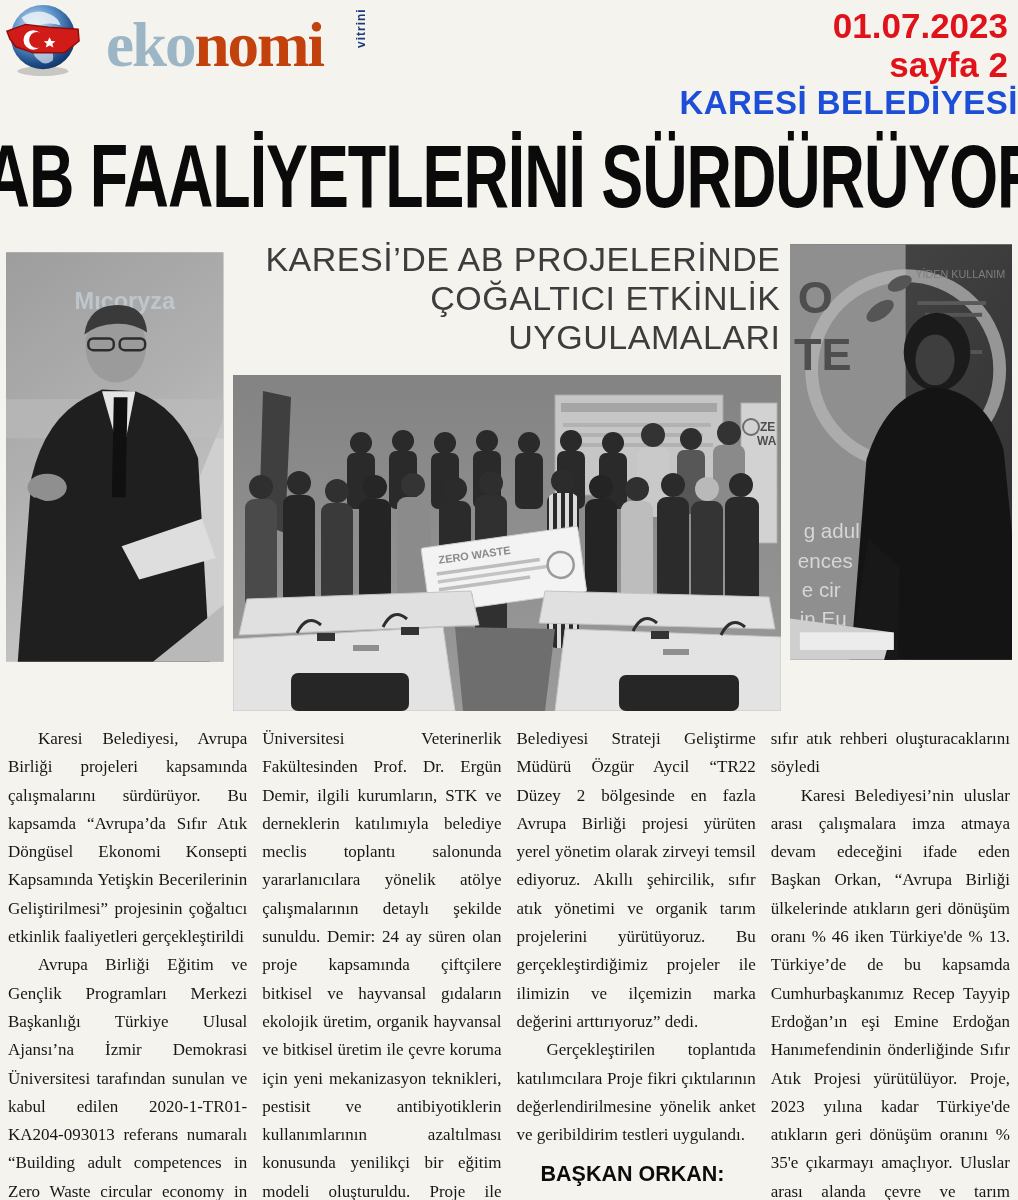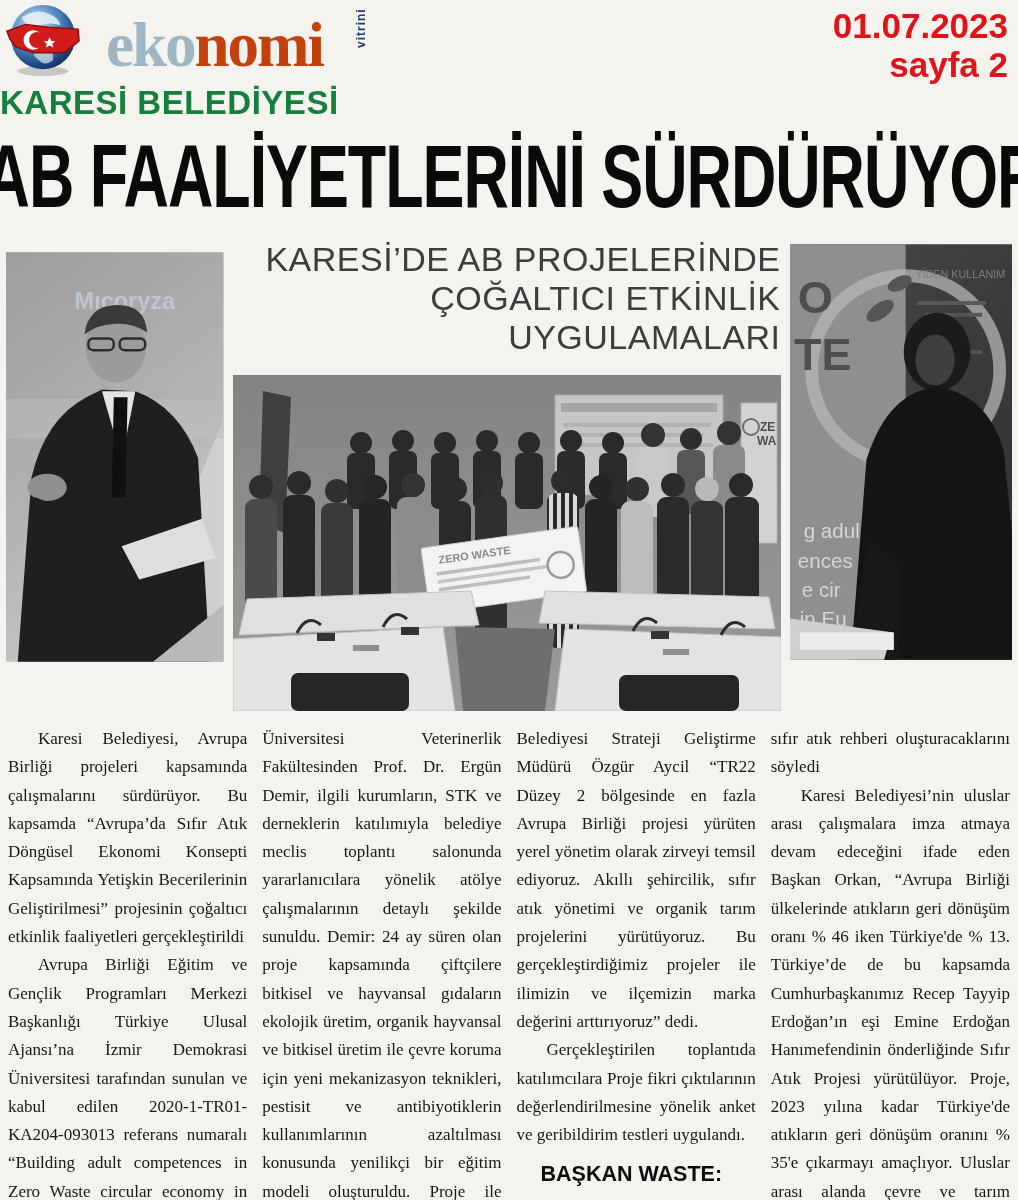--- a/index.html
+++ b/index.html
@@ -23,21 +23,21 @@
     display:inline-block;writing-mode:vertical-rl;transform:rotate(180deg);
     font-family:"Liberation Sans",sans-serif;font-size:12px;font-weight:bold;
     letter-spacing:1px;color:#1d3a78;height:48px;vertical-align:18px;margin-left:3px;
   }
   .dateblock{
     position:absolute;right:10px;top:6px;text-align:right;
     color:#e0121a;font-weight:bold;font-size:35px;line-height:1.12;
   }
   
   .kicker{
-    text-align:left;font-size:33px;font-weight:bold;color:#15803d;
+    text-align:right;font-size:33px;font-weight:bold;color:#1d4ed8;
     letter-spacing:0.5px;margin:4px 0 0;
   }
   .main-headline{height:98px;text-align:center;margin:4px 0 0;}
   .main-headline span{
     display:inline-block;font-weight:bold;font-size:61px;letter-spacing:-1px;
     transform:scale(1.03,1.45);transform-origin:center top;
     white-space:nowrap;color:#0a0a0a;
   }
   
   .photos{display:flex;gap:9px;padding:0 6px;margin-top:16px;align-items:flex-start;}
@@ -290,21 +290,21 @@
       <p class="indent">Avrupa Birliği Eğitim ve Gençlik Programları Merkezi Başkanlığı Türkiye Ulusal Ajansı’na İzmir Demokrasi Üniversitesi tarafından sunulan ve kabul edilen 2020-1-TR01-KA204-093013 referans numaralı “Building adult competences in Zero Waste circular economy in Europe- Avrupa’da Sıfır Atık Döngüsel Ekonomi Konsepti Kapsamında Yetişkin Becerilerinin Geliştirilmesi” projesinin çoğaltıcı etkinlik faaliyetleri gerçekleştirildi. Karesi Belediyesi Meclis Salonu’nda gerçekleştirilen toplantıya Balıkesir</p>
     </div>
     <div class="col">
       <p>Üniversitesi Veterinerlik Fakültesinden Prof. Dr. Ergün Demir, ilgili kurumların, STK ve derneklerin katılımıyla belediye meclis toplantı salonunda yararlanıcılara yönelik atölye çalışmalarının detaylı şekilde sunuldu. Demir: 24 ay süren olan proje kapsamında çiftçilere bitkisel ve hayvansal gıdaların ekolojik üretim, organik hayvansal ve bitkisel üretim ile çevre koruma için yeni mekanizasyon teknikleri, pestisit ve antibiyotiklerin kullanımlarının azaltılması konusunda yenilikçi bir eğitim modeli oluşturuldu. Proje ile yenilikçi ekolojik üretim modelleri, ekolojik üretim için yeni mekanizasyon teknikleri, insan ve hayvan sağlığı gibi konularda Karesi’ye ve üreticilere önemli katkılar sağlandı” dedi.</p>
 
     </div>
     <div class="col">
       <p>Belediyesi Strateji Geliştirme Müdürü Özgür Aycil “TR22 Düzey 2 bölgesinde en fazla Avrupa Birliği projesi yürüten yerel yönetim olarak zirveyi temsil ediyoruz. Akıllı şehircilik, sıfır atık yönetimi ve organik tarım projelerini yürütüyoruz. Bu gerçekleştirdiğimiz projeler ile ilimizin ve ilçemizin marka değerini arttırıyoruz” dedi.</p>
       <p class="indent">Gerçekleştirilen toplantıda katılımcılara Proje fikri çıktılarının değerlendirilmesine yönelik anket ve geribildirim testleri uygulandı.</p>
       <div class="article-subhead">
-        <div class="l1">BAŞKAN WASTE:</div>
+        <div class="l1">BAŞKAN ORKAN:</div>
 
       </div>
 
     </div>
     <div class="col">
       <p>sıfır atık rehberi oluşturacaklarını söyledi</p>
       <p class="indent">Karesi Belediyesi’nin uluslar arası çalışmalara imza atmaya devam edeceğini ifade eden Başkan Orkan, “Avrupa Birliği ülkelerinde atıkların geri dönüşüm oranı % 46 iken Türkiye'de % 13. Türkiye’de de bu kapsamda Cumhurbaşkanımız Recep Tayyip Erdoğan’ın eşi Emine Erdoğan Hanımefendinin önderliğinde Sıfır Atık Projesi yürütülüyor. Proje, 2023 yılına kadar Türkiye'de atıkların geri dönüşüm oranını % 35'e çıkarmayı amaçlıyor. Uluslar arası alanda çevre ve tarım konularında yapılacak çalışmalarla Belediyemize yeni birikimler kazandırdık.. Karesi Belediyesi olarak bilgilerimizi yurtdışı ortaklarımızla karşılıklı paylaşmayı planlarımızı paylaştık” dedi.</p>
     </div>
   </div>
 

